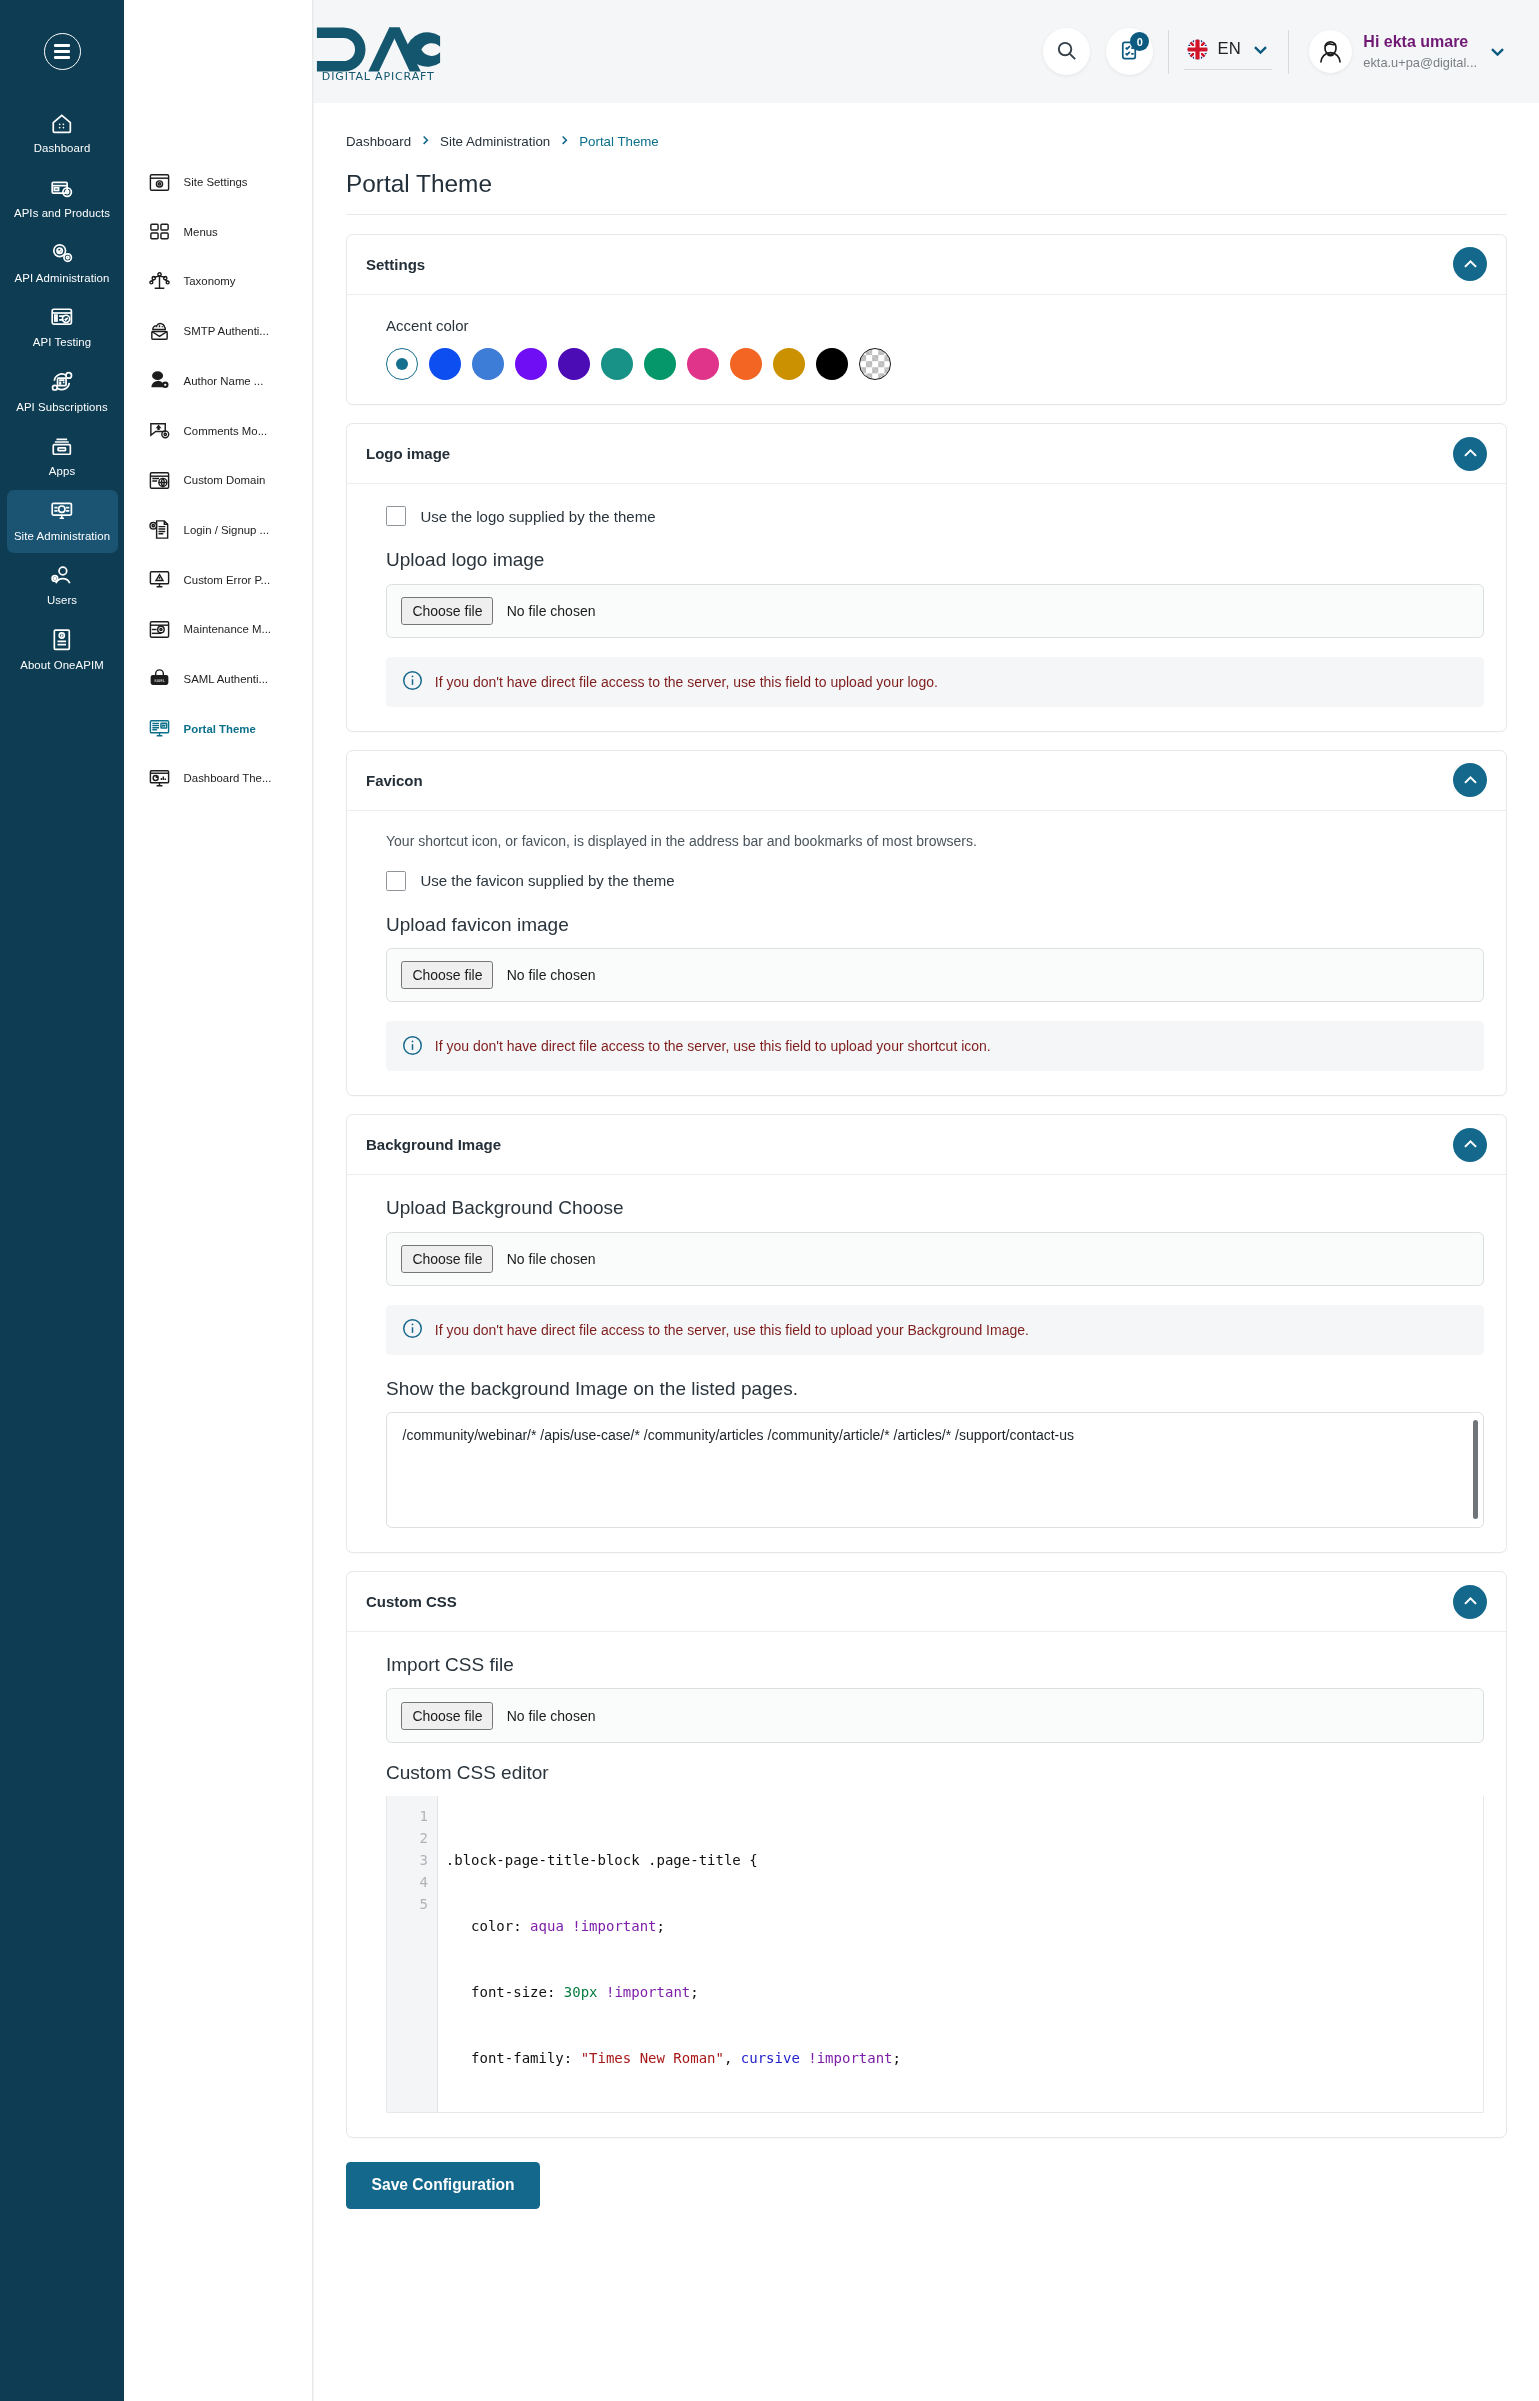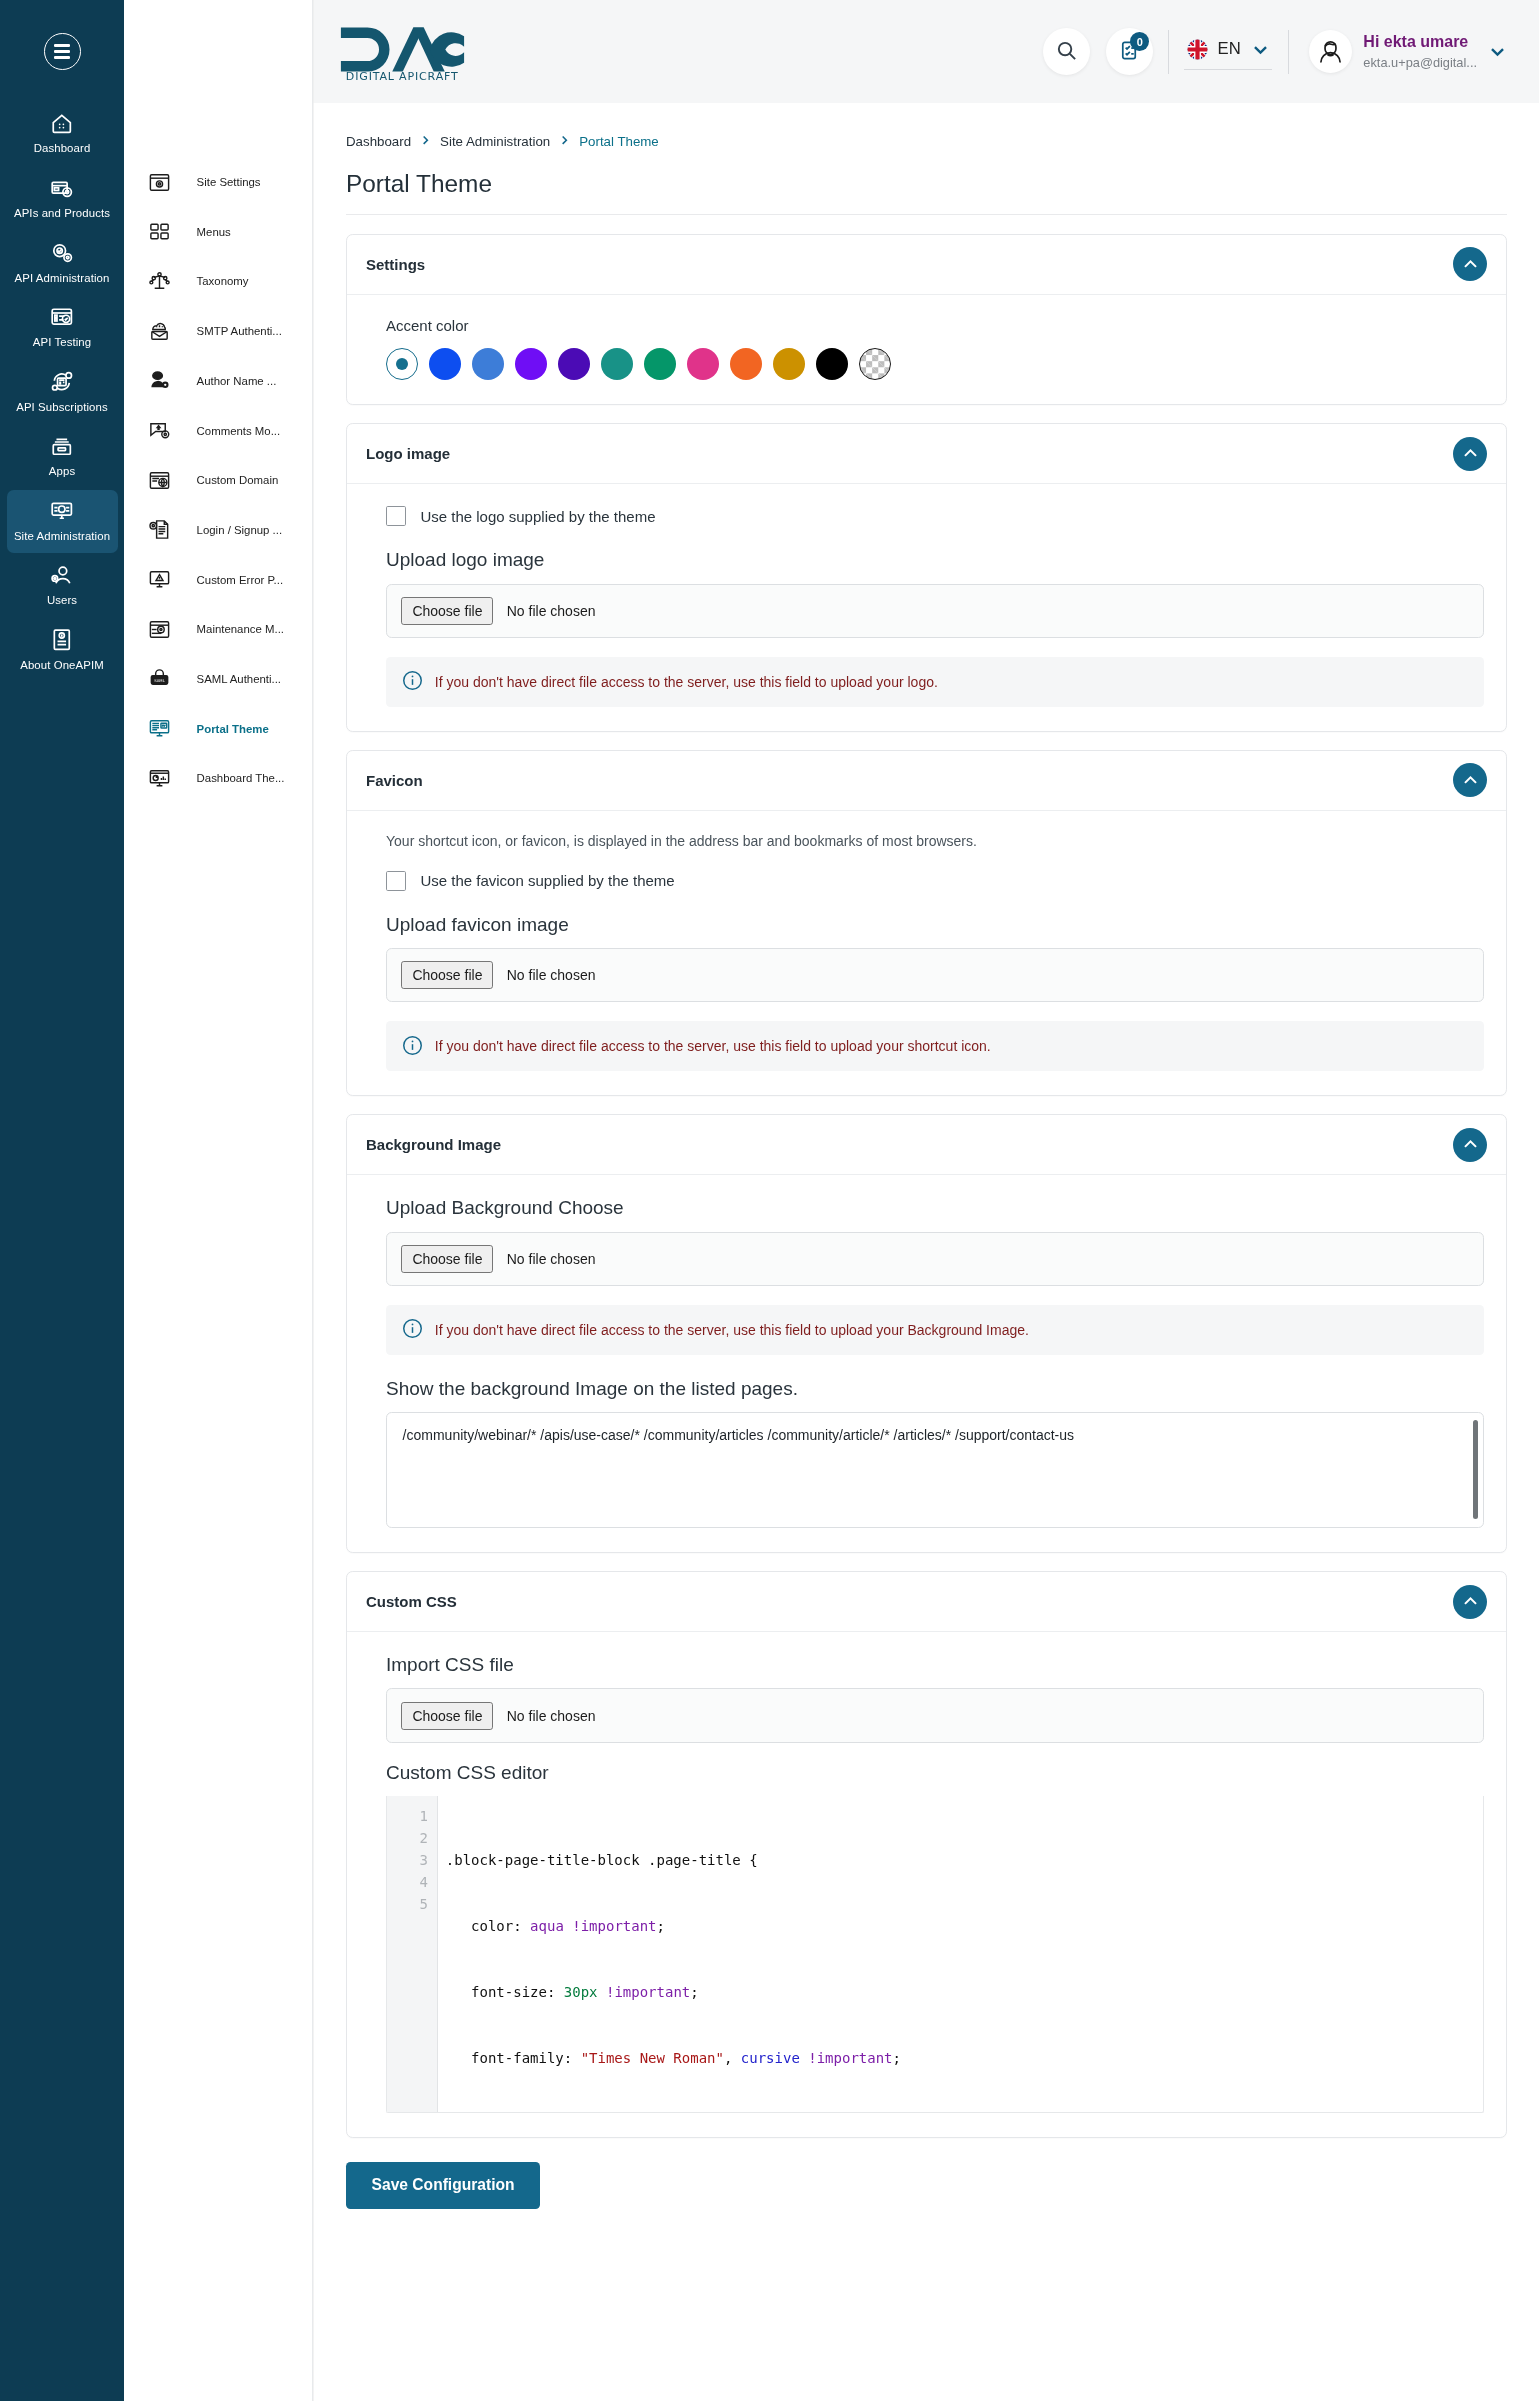--- a/index.html
+++ b/index.html
@@ -43,41 +43,41 @@
   .subnav {
     width: 189px; flex: 0 0 189px;
     background: #ffffff;
     border-right: 0.6px solid #e8eaec;
     padding-top: 161px;
     position: relative;
     z-index: 3;
     box-shadow: 0.6px 0 0 #ececec;
   }
   .subnav-item {
-    display: flex; align-items: center; gap: 24px;
+    display: flex; align-items: center; gap: 11px;
     padding: 8.3px 0 8.3px 23px;
     margin-bottom: 7.5px;
   }
   .subnav-ico { width: 25.6px; height: 25.6px; flex: 0 0 25.6px; display:flex; align-items:center; justify-content:center; }
   .subnav-ico svg { width: 23px; height: 23px; fill: none; stroke: #1d1d1d; stroke-width: 1.5; }
   .subnav-label { font-size: 11.4px; color: #222; white-space: nowrap; }
   .subnav-item.active .subnav-label { color: #0b7089; font-weight: bold; }
   .subnav-item.active .subnav-ico svg { stroke: #0b7089; }
 
   
   .main { flex: 1; display: flex; flex-direction: column; background: #f5f6f7; min-width: 0; }
 
   
   .topbar {
     height: 103px; background: #f5f6f7;
     display: flex; align-items: center;
     padding: 0 32px 0 0;
     position: relative;
   }
-  .brand { padding-left: 24px; }
+  .brand { padding-left: 0; }
   .brand svg { display: block; }
   .topbar-right { margin-left: auto; display: flex; align-items: center; gap: 0; }
   .round-btn {
     width: 47px; height: 47px; border-radius: 50%;
     background: #ffffff; display: flex; align-items: center; justify-content: center;
     box-shadow: 0 1.1px 3.9px rgba(0,0,0,.07);
     position: relative;
   }
   .round-btn + .round-btn { margin-left: 15.6px; }
   .round-btn svg { width: 23px; height: 23px; }

